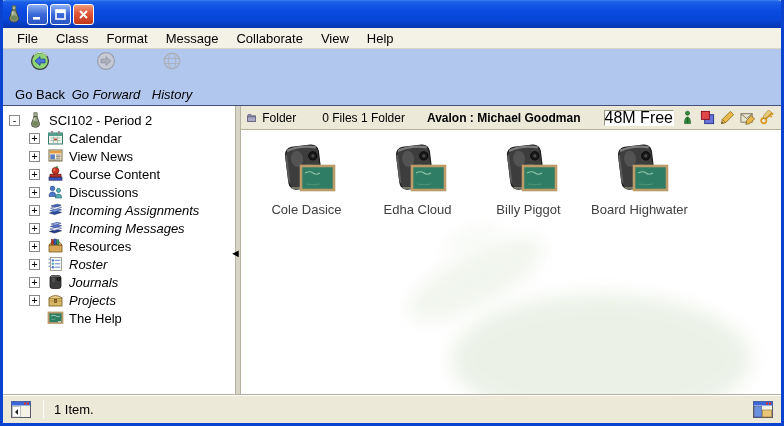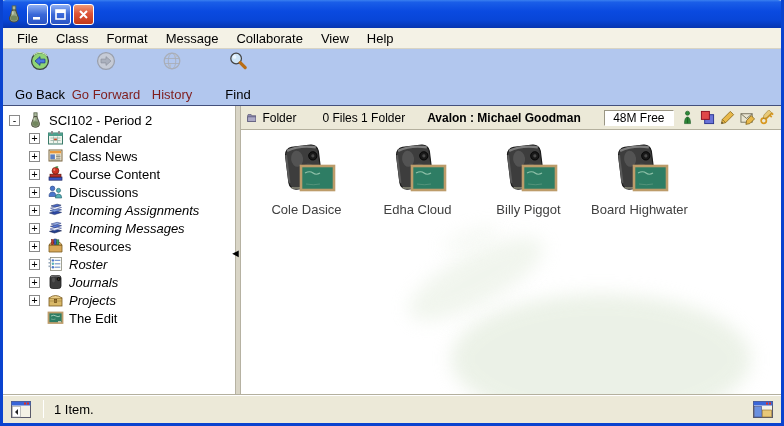--- a/index.html
+++ b/index.html
@@ -18,21 +18,21 @@
     background:linear-gradient(to bottom,#8fb0f4,#3a68d8 50%,#2a54c4);}
   .wbtn.close{background:linear-gradient(to bottom,#f09a78,#dd5438 45%,#c23818);}
   
   .menubar{height:21px;background:#f4f2e6;display:flex;align-items:center;padding-left:5px;border-bottom:1px solid #d8d4c4;}
   .menu-item{font-size:13px;color:#000;padding:2px 9px;cursor:default;}
   
   .toolbar{height:57px;background:#b2c7ee;display:flex;align-items:stretch;padding:2px 0 0 4px;border-bottom:1px solid #43507c;}
   .tb-btn{width:66px;display:flex;flex-direction:column;align-items:center;justify-content:flex-end;padding-bottom:3px;}
   .tb-btn svg{width:32px;height:32px;}
   .tb-label{font-size:13px;color:#000;margin-top:16px;white-space:nowrap;}
-  .tb-btn.disabled .tb-label{color:#7f1d1d;}
+  .tb-btn.disabled .tb-label{color:#000000;font-style:italic;}
   
   .main{display:flex;height:288px;background:#fff;}
   .treepane{width:232px;background:#fff;overflow:hidden;padding-top:5px;}
   .tree-row{display:flex;align-items:center;height:18px;font-size:13px;color:#000;white-space:nowrap;}
   .tree-root{padding-left:6px;}
   .tree-child{padding-left:26px;}
   .twisty{width:11px;height:11px;border:1px solid #8a8a8a;background:#fff;color:#000;
     font-size:10px;line-height:9px;text-align:center;margin-right:7px;flex:0 0 auto;font-family:"DejaVu Sans Mono",monospace;}
   .no-twisty .twisty{visibility:hidden;}
   .ticon{width:17px;height:16px;margin-right:5px;flex:0 0 auto;}
@@ -40,21 +40,21 @@
   .splitter{width:6px;background:#d9d5c6;border-left:1px solid #b6b2a2;border-right:1px solid #b6b2a2;position:relative;}
   .split-arrow{position:absolute;left:-6px;top:142px;font-size:11px;color:#000;line-height:11px;cursor:pointer;}
   
   .rightpane{flex:1;display:flex;flex-direction:column;min-width:0;}
   .pane-header{height:24px;background:#ece9d8;border-bottom:1px solid #b4b09e;display:flex;align-items:center;
     padding:0 6px;font-size:12px;color:#000;gap:6px;white-space:nowrap;}
   .ph-folder-icon{width:16px;height:14px;}
   .ph-counts{margin-left:20px;}
   .ph-owner{margin-left:16px;font-weight:bold;}
   .free-box{width:118px;height:16px;margin-left:17px;background:#fff;border:1px solid #9a9684;border-bottom-color:#fff;border-right-color:#fff;
-    font-size:12px;display:flex;align-items:center;justify-content:center;}
+    font-size:16px;display:flex;align-items:center;justify-content:center;}
   .ph-icons{margin-left:auto;display:flex;align-items:center;gap:5px;}
   .ph-icons svg{width:15px;height:15px;}
   .content{flex:1;background:#fff;position:relative;overflow:hidden;}
   .watermark{position:absolute;inset:0;pointer-events:none;}
   .blob{position:absolute;background:#dce7d4;border-radius:50%;filter:blur(9px);}
   .b1{width:300px;height:130px;right:30px;bottom:-30px;opacity:.55;}
   .b2{width:150px;height:50px;right:230px;bottom:90px;transform:rotate(-28deg);opacity:.4;}
   .b3{width:60px;height:12px;right:280px;bottom:150px;transform:rotate(-20deg);opacity:.35;}
   .icon-row{position:relative;display:flex;padding:14px 0 0 10px;}
   .citem{width:111px;display:flex;flex-direction:column;align-items:center;}
@@ -291,26 +291,20 @@
           <use href="#sym-forward"></use>
         </svg>
         <span class="tb-label">Go Forward</span>
       </div>
       <div class="tb-btn disabled">
         <svg>
           <use href="#sym-history"></use>
         </svg>
         <span class="tb-label">History</span>
       </div>
-      <div class="tb-btn">
-        <svg>
-          <use href="#sym-find"></use>
-        </svg>
-        <span class="tb-label">Find</span>
-      </div>
     </div>
 
   <div class="main">
 
     <div class="treepane">
       <div class="tree-row tree-root">
         <span class="twisty">-</span>
         <svg class="ticon" viewBox="0 0 16 16">
             <use href="#sym-flask"></use>
           </svg>
@@ -323,21 +317,21 @@
             <svg class="ticon">
               <use href="#sym-calendar"></use>
             </svg>
             <span class="tlabel">Calendar</span>
           </div>
           <div class="tree-row tree-child">
             <span class="twisty">+</span>
             <svg class="ticon">
               <use href="#sym-news"></use>
             </svg>
-            <span class="tlabel">Class News</span>
+            <span class="tlabel">View News</span>
           </div>
           <div class="tree-row tree-child">
             <span class="twisty">+</span>
             <svg class="ticon">
               <use href="#sym-course"></use>
             </svg>
             <span class="tlabel">Course Content</span>
           </div>
           <div class="tree-row tree-child">
             <span class="twisty">+</span>
@@ -386,21 +380,21 @@
             <svg class="ticon">
               <use href="#sym-projects"></use>
             </svg>
             <span class="tlabel">Projects</span>
           </div>
           <div class="tree-row tree-child no-twisty">
             <span class="twisty"></span>
             <svg class="ticon">
               <use href="#sym-board"></use>
             </svg>
-            <span class="tlabel">The Edit</span>
+            <span class="tlabel">The Help</span>
           </div>
         </div>
     </div>
 
     <div class="splitter">
       <span class="split-arrow">◄</span>
     </div>
 
     <div class="rightpane">
       <div class="pane-header">

